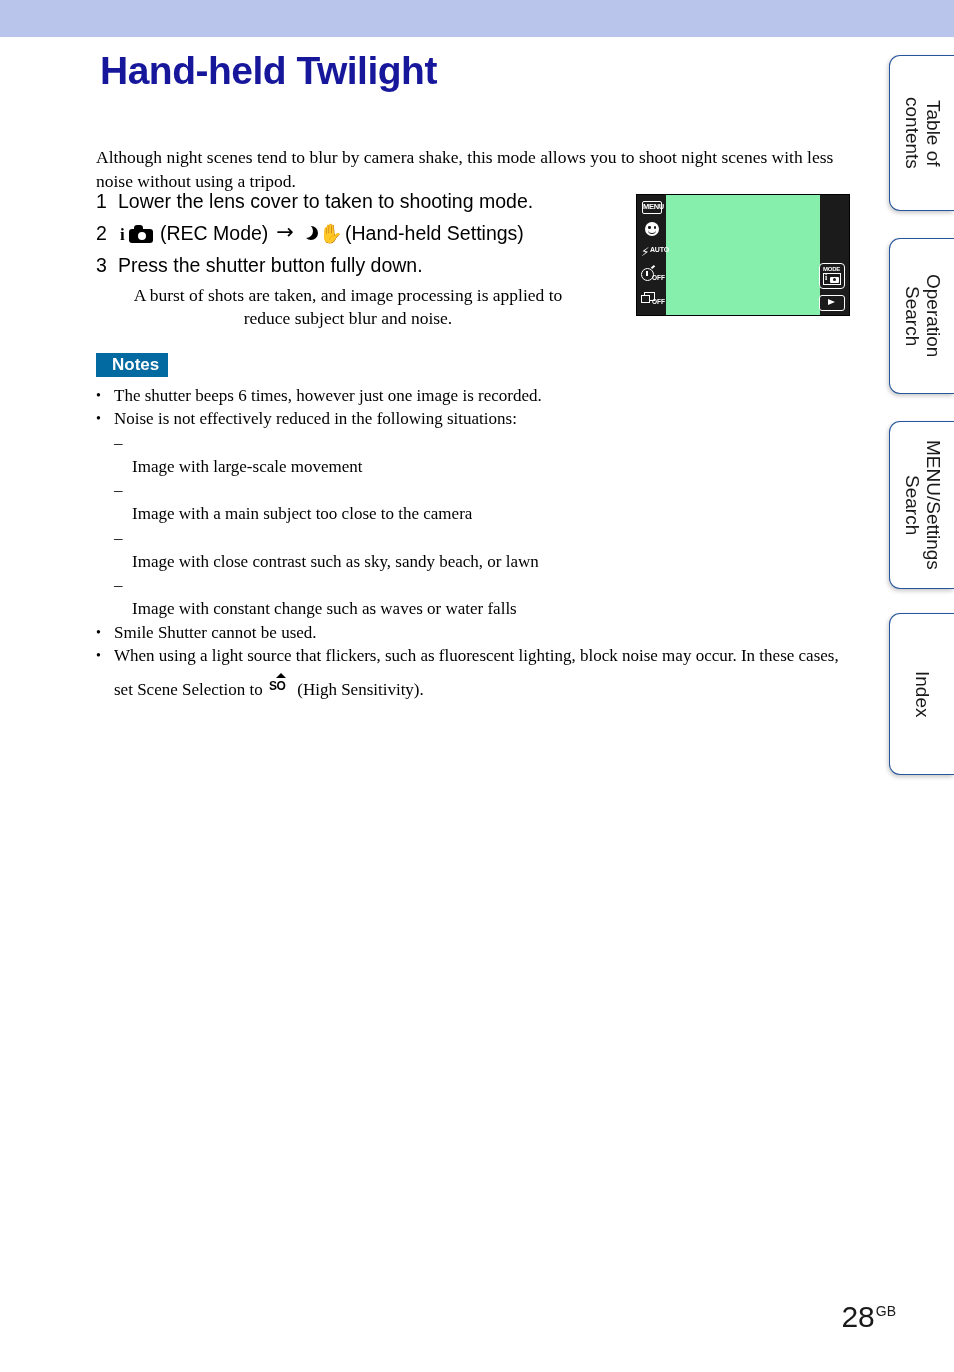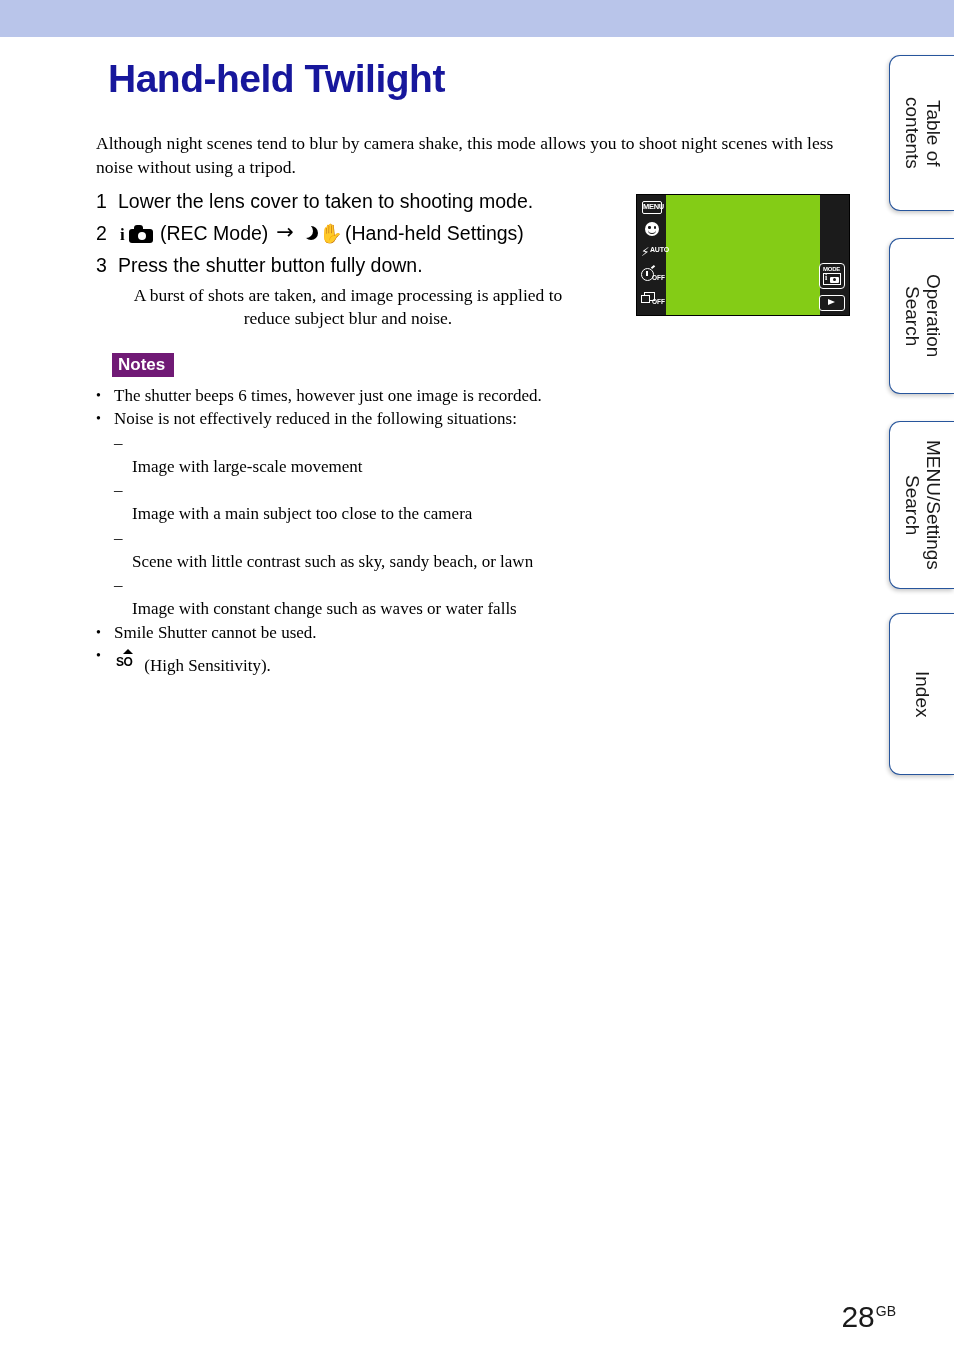--- a/index.html
+++ b/index.html
@@ -31,34 +31,34 @@
     left: 96px;
     top: 37px;
     width: 760px;
   }
 
   h1.page-title {
     font-family: "Liberation Sans", sans-serif;
     font-weight: bold;
     font-size: 39px;
     color: #17179c;
-    margin: 12px;
+    margin: 4px;
     padding: 0;
     letter-spacing: -0.5px;
     line-height: 1.0;
     position: absolute;
     left: 0;
     top: 10px;
     white-space: nowrap;
   }
 
   .intro {
     position: absolute;
     left: 0;
-    top: 76px;
+    top: 90px;
     width: 757px;
     font-family: "Liberation Serif", serif;
     font-size: 17.5px;
     line-height: 1.38;
     color: #000;
     text-align: left;
   }
 
   
   .steps {
@@ -206,21 +206,21 @@
     border-bottom: 5px solid #000;
   }
 
   
   .lcd {
     position: absolute;
     left: 540px;
     top: 157px;
     width: 214px;
     height: 122px;
-    background: #84cc16;
+    background: #86efac;
     border: 1px solid #000;
     box-sizing: border-box;
   }
   .lcd-left {
     position: absolute;
     left: 0; top: 0;
     width: 29px; height: 100%;
     background: #1b1b1b;
   }
   .lcd-right {
@@ -423,28 +423,27 @@
     border-top: 3.5px solid transparent;
     border-bottom: 3.5px solid transparent;
     border-left: 7px solid #fff;
   }
 
   
   .notes-badge {
     position: absolute;
     left: 0;
     top: 316px;
-    background: #701a75;
+    background: #0369a1;
     color: #fff;
     font-family: "Liberation Sans", sans-serif;
     font-weight: bold;
     font-size: 17px;
-    padding: 3px 9px 4px 6px;
+    padding: 3px 9px 4px 16px;
     line-height: 1.0;
-    margin-left: 16px;
   }
 
   .notes-list {
     position: absolute;
     left: 0;
     top: 347px;
     width: 760px;
     font-family: "Liberation Serif", serif;
     font-size: 17px;
     line-height: 1.38;
@@ -629,36 +628,36 @@
       <div class="sub-item">
         <span class="sub-dash">–</span>
         <span class="sub-text">Image with large-scale movement</span>
       </div>
       <div class="sub-item">
         <span class="sub-dash">–</span>
         <span class="sub-text">Image with a main subject too close to the camera</span>
       </div>
       <div class="sub-item">
         <span class="sub-dash">–</span>
-        <span class="sub-text">Scene with little contrast such as sky, sandy beach, or lawn</span>
+        <span class="sub-text">Image with close contrast such as sky, sandy beach, or lawn</span>
       </div>
       <div class="sub-item">
         <span class="sub-dash">–</span>
         <span class="sub-text">Image with constant change such as waves or water falls</span>
       </div>
     </div>
 
     <div class="note-item">
       <span class="note-bullet">•</span>
       <span class="note-text">Smile Shutter cannot be used.</span>
     </div>
 
     <div class="note-item">
       <span class="note-bullet">•</span>
-      <span class="note-text"><span class="ico-iso"><span class="iso-tri"></span><span class="iso-txt">SO</span></span><span> (High Sensitivity).</span></span>
+      <span class="note-text"><span>When using a light source that flickers, such as fluorescent lighting, block noise may occur. In these cases, set Scene Selection to </span><span class="ico-iso"><span class="iso-tri"></span><span class="iso-txt">SO</span></span><span> (High Sensitivity).</span></span>
     </div>
 
   </div>
 
 </div>
 
 <div class="tabs">
   <div class="tab" style="top:55px; height:156px;">
     <div class="tab-inner">
       <span class="tab-label">Table of

